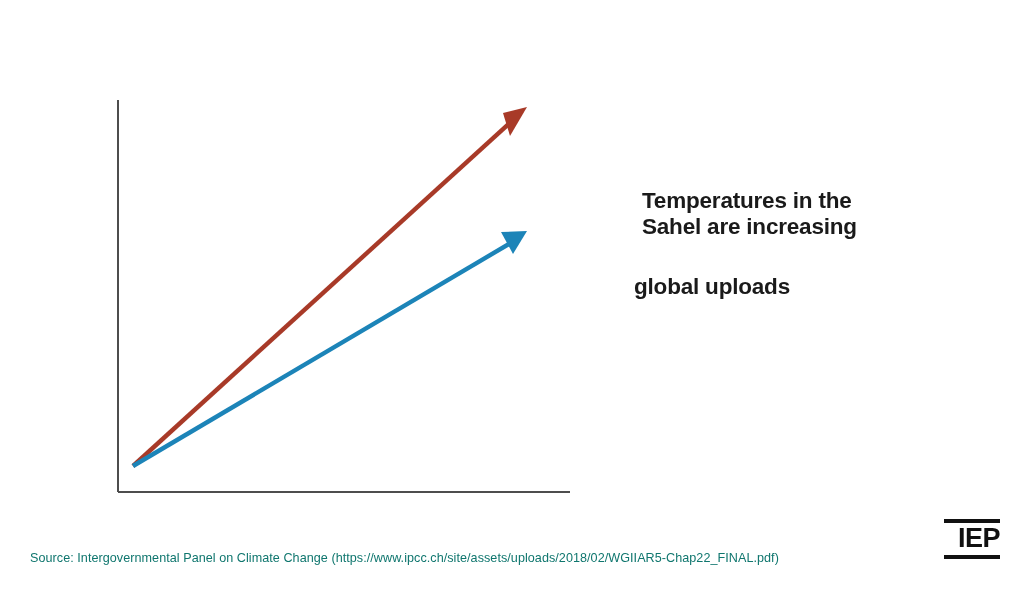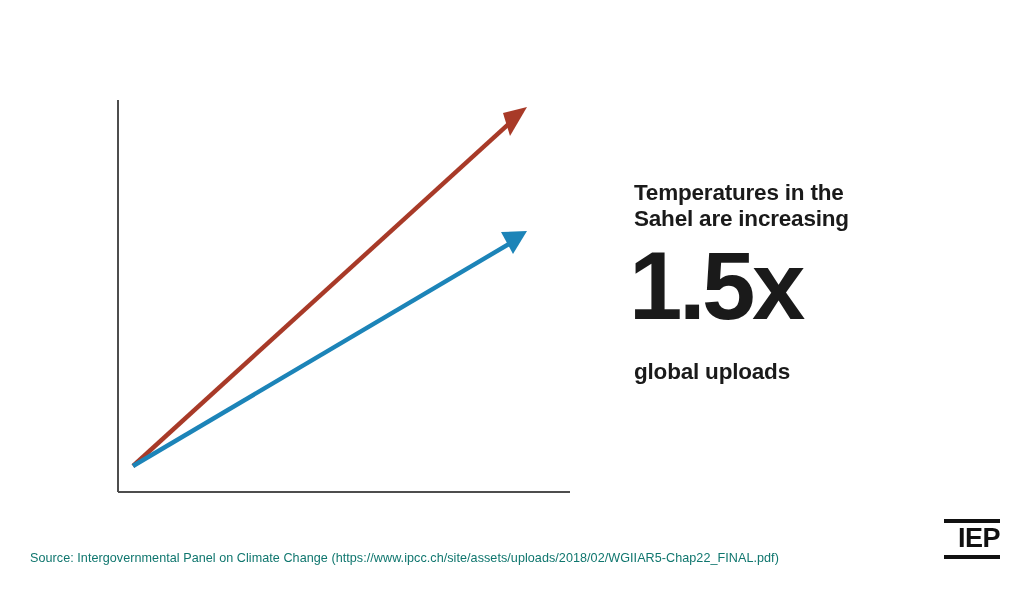--- a/index.html
+++ b/index.html
@@ -38,21 +38,21 @@
     left: 634px;
     top: 180px;
     width: 330px;
   }
   .callout-top {
     font-size: 22.5px;
     font-weight: bold;
     line-height: 1.16;
     color: #1a1a1a;
     letter-spacing: -0.2px;
-    margin: 0;
+    margin: 8px;
   }
   .callout-big {
     font-size: 96px;
     font-weight: bold;
     line-height: 0.92;
     color: #1a1a1a;
     letter-spacing: -3.5px;
     margin: 10px 0 2px -5px;
   }
   .callout-bottom {
@@ -119,21 +119,20 @@
         <polygon points="527,231 501,232 513,254" fill="#1c84b8"></polygon>
       </g>
     </svg>
   </div>
 
   <div id="callout">
     <div class="callout-top">
       <span>Temperatures in the</span><br>
       <span>Sahel are increasing</span>
     </div>
-    <div class="callout-big">1.5x</div>
     <div class="callout-bottom">
       <br>
       <span>global uploads</span>
     </div>
   </div>
 
   <div id="source-caption">Source: Intergovernmental Panel on Climate Change (https://www.ipcc.ch/site/assets/uploads/2018/02/WGIIAR5-Chap22_FINAL.pdf)</div>
 
   <div id="iep-logo">
     <div class="logo-bar"></div>

